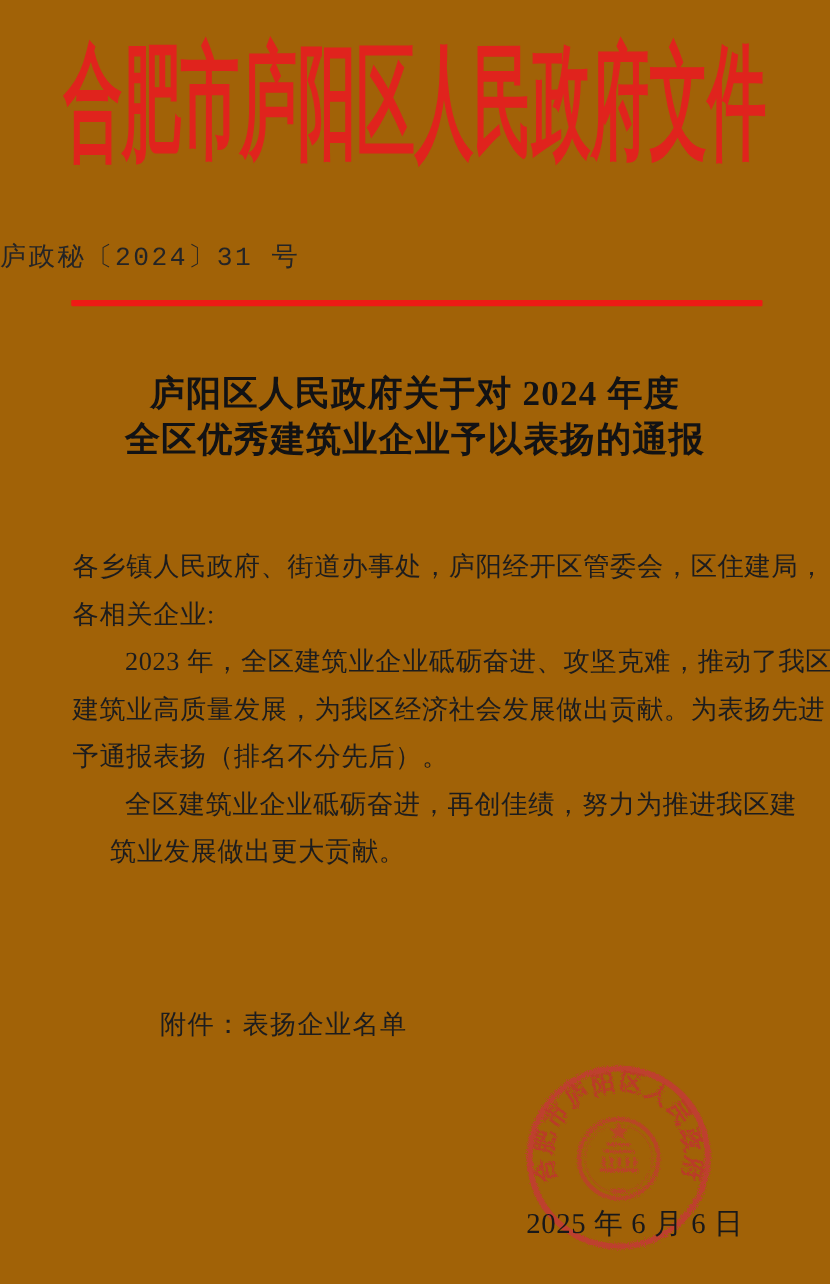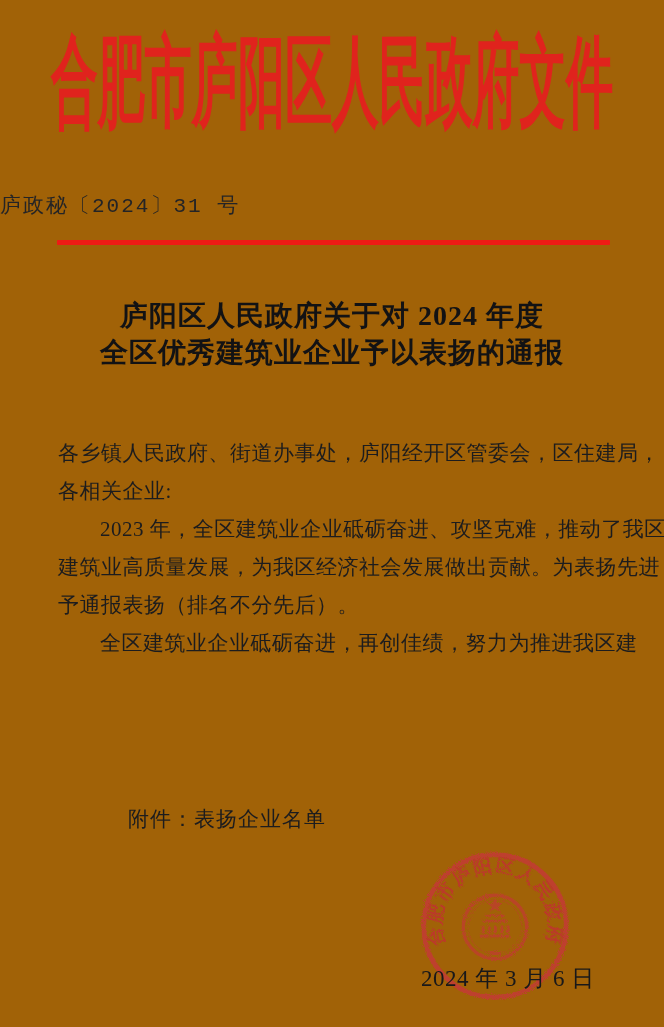--- a/index.html
+++ b/index.html
@@ -118,20 +118,21 @@
     <div>全区优秀建筑业企业予以表扬的通报</div>
   </div>
 
   <div class="body-text">
     <div class="body-line">各乡镇人民政府、街道办事处，庐阳经开区管委会，区住建局，</div>
     <div class="body-line">各相关企业:</div>
     <div class="body-line indent2">2023 年，全区建筑业企业砥砺奋进、攻坚克难，推动了我区</div>
     <div class="body-line">建筑业高质量发展，为我区经济社会发展做出贡献。为表扬先进，</div>
     <div class="body-line">予通报表扬（排名不分先后）。</div>
     <div class="body-line indent2">全区建筑业企业砥砺奋进，再创佳绩，努力为推进我区建</div>
+    <div class="body-line indent1">筑业发展做出更大贡献。</div>
   </div>
 
   <div class="attachment">附件：表扬企业名单</div>
 
   <svg class="seal" viewBox="0 0 160 160" width="154" height="154" aria-hidden="true">
     <defs>
       <filter id="grit" x="-10%" y="-10%" width="120%" height="120%">
         <feTurbulence type="fractalNoise" baseFrequency="0.9" numOctaves="2" result="n"></feTurbulence>
         <feDisplacementMap in="SourceGraphic" in2="n" scale="5"></feDisplacementMap>
       </filter>
@@ -153,15 +154,15 @@
         <rect x="72.5" y="79.5" width="3" height="8"></rect>
         <rect x="79" y="79.5" width="3" height="8"></rect>
         <rect x="85.5" y="79.5" width="3" height="8"></rect>
         <rect x="92" y="79.5" width="3" height="8"></rect>
         <rect x="64" y="89" width="32" height="3" rx="1"></rect>
         <rect x="74" y="106" width="12" height="4" rx="1.5"></rect>
       </g>
     </g>
   </svg>
 
-  <div class="date">2024 年 3 月 6 日</div>
+  <div class="date">2025 年 6 月 6 日</div>
 
 </div>
 
 </body></html>

